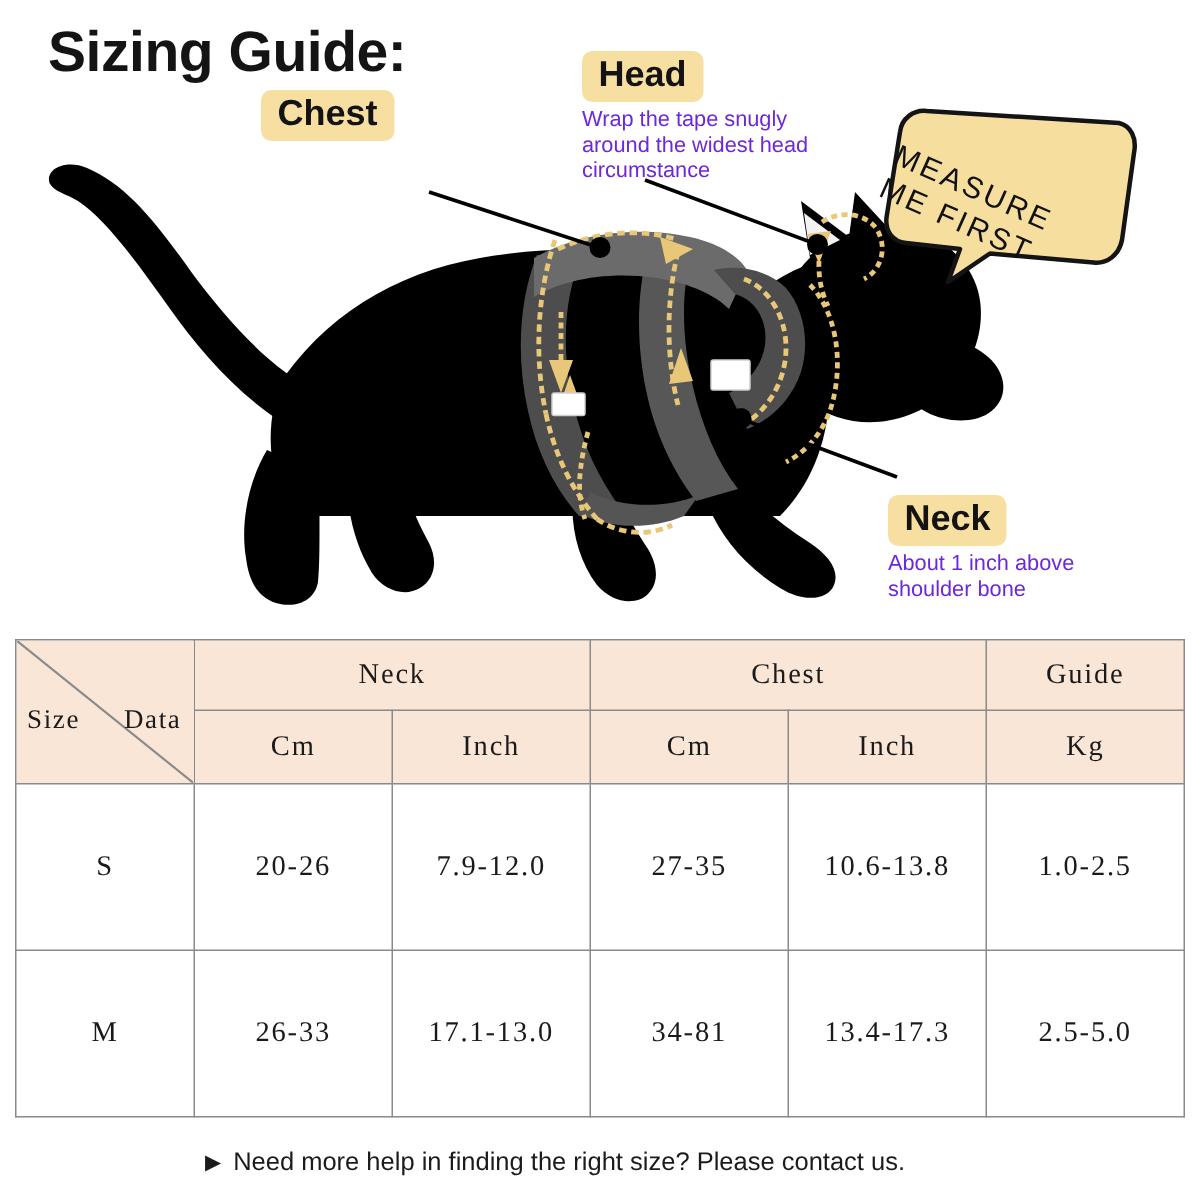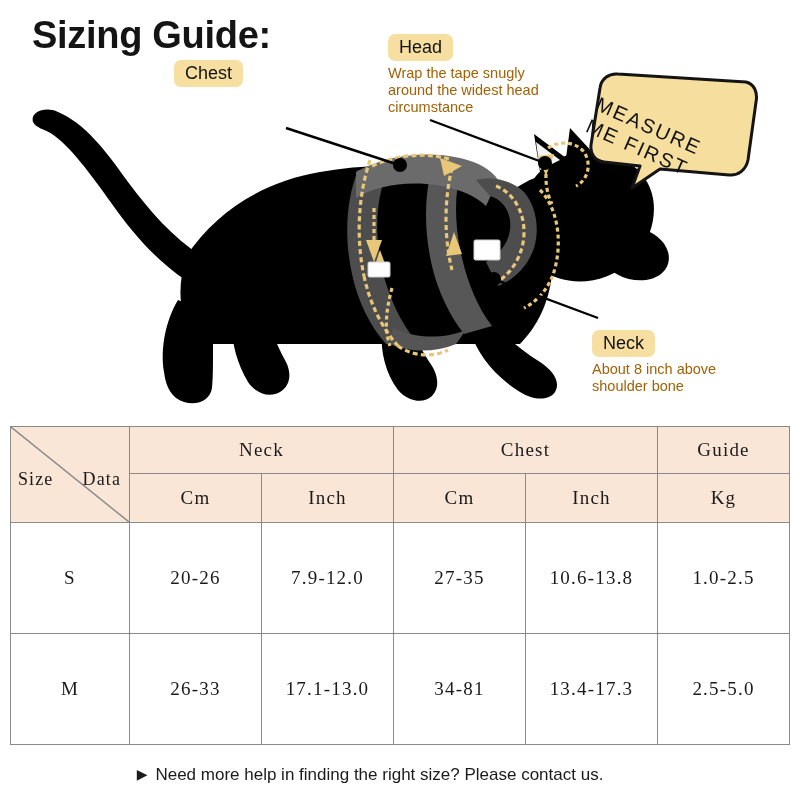--- a/index.html
+++ b/index.html
@@ -41,30 +41,30 @@
 
   
   .callout {
     position: absolute;
   }
   .badge {
     display: inline-block;
     background: #f7dfa2;
     border-radius: 7px;
     padding: 3px 11px 4px 11px;
-    font-size: 18px;
-    font-weight: normal;
+    font-size: 24px;
+    font-weight: bold;
     color: #131313;
     line-height: 1.12;
   }
   .callout-desc {
     margin-top: 4px;
     font-size: 14.5px;
     line-height: 1.17;
-    color: #a16207;
+    color: #6d28d9;
     white-space: pre-line;
   }
 
   #callout-chest { left: 174px; top: 60px; }
   #callout-head  { left: 388px; top: 34px; }
   #callout-neck  { left: 592px; top: 330px; }
 
   
   #speech-bubble {
     position: absolute;
@@ -340,21 +340,21 @@
 
 <div class="callout" id="callout-head">
   <div class="badge">Head</div>
   <div class="callout-desc">Wrap the tape snugly
 around the widest head
 circumstance</div>
 </div>
 
 <div class="callout" id="callout-neck">
   <div class="badge">Neck</div>
-  <div class="callout-desc">About 8 inch above
+  <div class="callout-desc">About 1 inch above
 shoulder bone</div>
 </div>
 
 <div id="speech-bubble">
   <svg width="172" height="122" viewBox="0 0 172 122" xmlns="http://www.w3.org/2000/svg">
     <path d="M30 6 L158 14 C166 16, 170 24, 168 34
              L160 92 C158 102, 150 108, 141 107
              L72 101 L44 120 L52 98 L16 94
              C7 93, 2 86, 3 77 L12 20 C13 11, 21 5, 30 6 Z" fill="#f6de9e" stroke="#141414" stroke-width="3" stroke-linejoin="round"></path>
   </svg>

